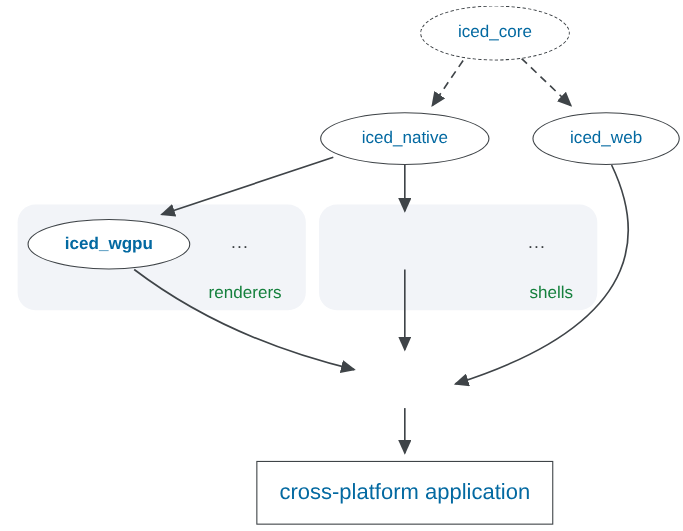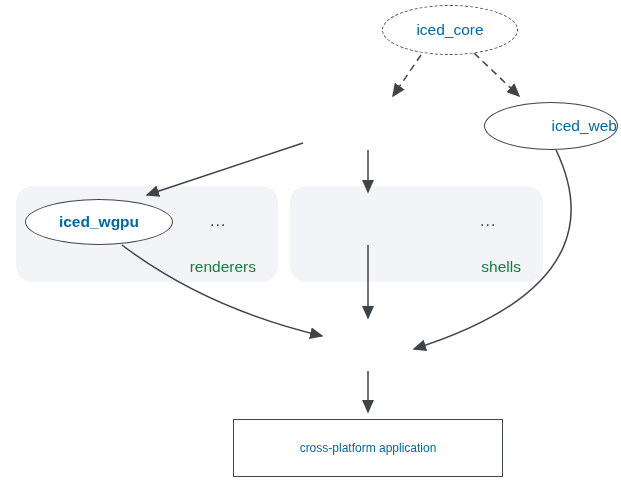--- a/index.html
+++ b/index.html
@@ -84,28 +84,31 @@
       <path d="M 368,245 L 368,318" marker-end="url(#arrow)"></path>
       <path d="M 556,150 C 580,200 600,290 414,349" marker-end="url(#arrow)"></path>
       <path d="M 368,371 L 368,412" marker-end="url(#arrow)"></path>
     </g>
   </svg>
 
   <div class="node ellipse dashed" style="left:382px; top:5px; width:136px; height:50px;">
     <span>iced_core</span>
   </div>
 
+  <div class="node ellipse" style="left:291px; top:102px; width:154px; height:48px;">
+    <span>iced_native</span>
+  </div>
 
-  <div class="node ellipse" style="left:484px; top:102px; width:134px; height:48px;justify-content:flex-end;">
+  <div class="node ellipse" style="left:484px; top:102px; width:134px; height:48px;">
     <span>iced_web</span>
   </div>
 
   <div class="node ellipse" style="left:25px; top:199px; width:148px; height:46px;font-weight:bold;">
     <span>iced_wgpu</span>
   </div>
 
 
 
-  <div class="node rect" style="left:233px; top:419px; width:270px; height:58px; font-size:12px;">
+  <div class="node rect" style="left:233px; top:419px; width:270px; height:58px; font-size:20px;">
     <span>cross-platform application</span>
   </div>
 
 </div>
 
 </body></html>

